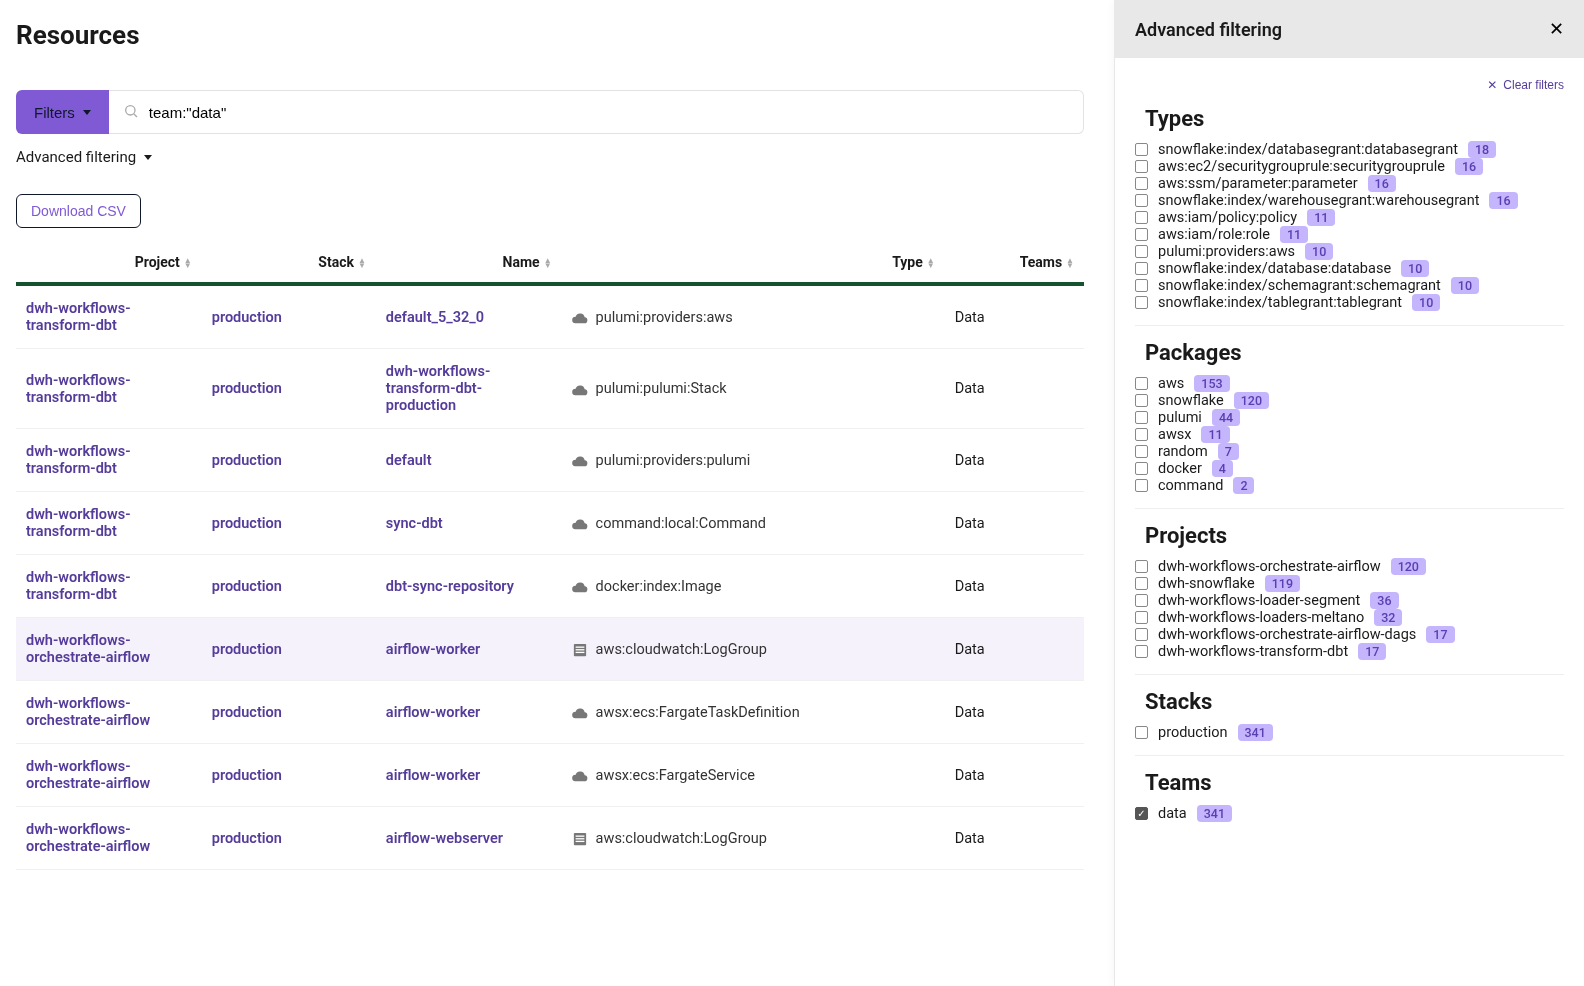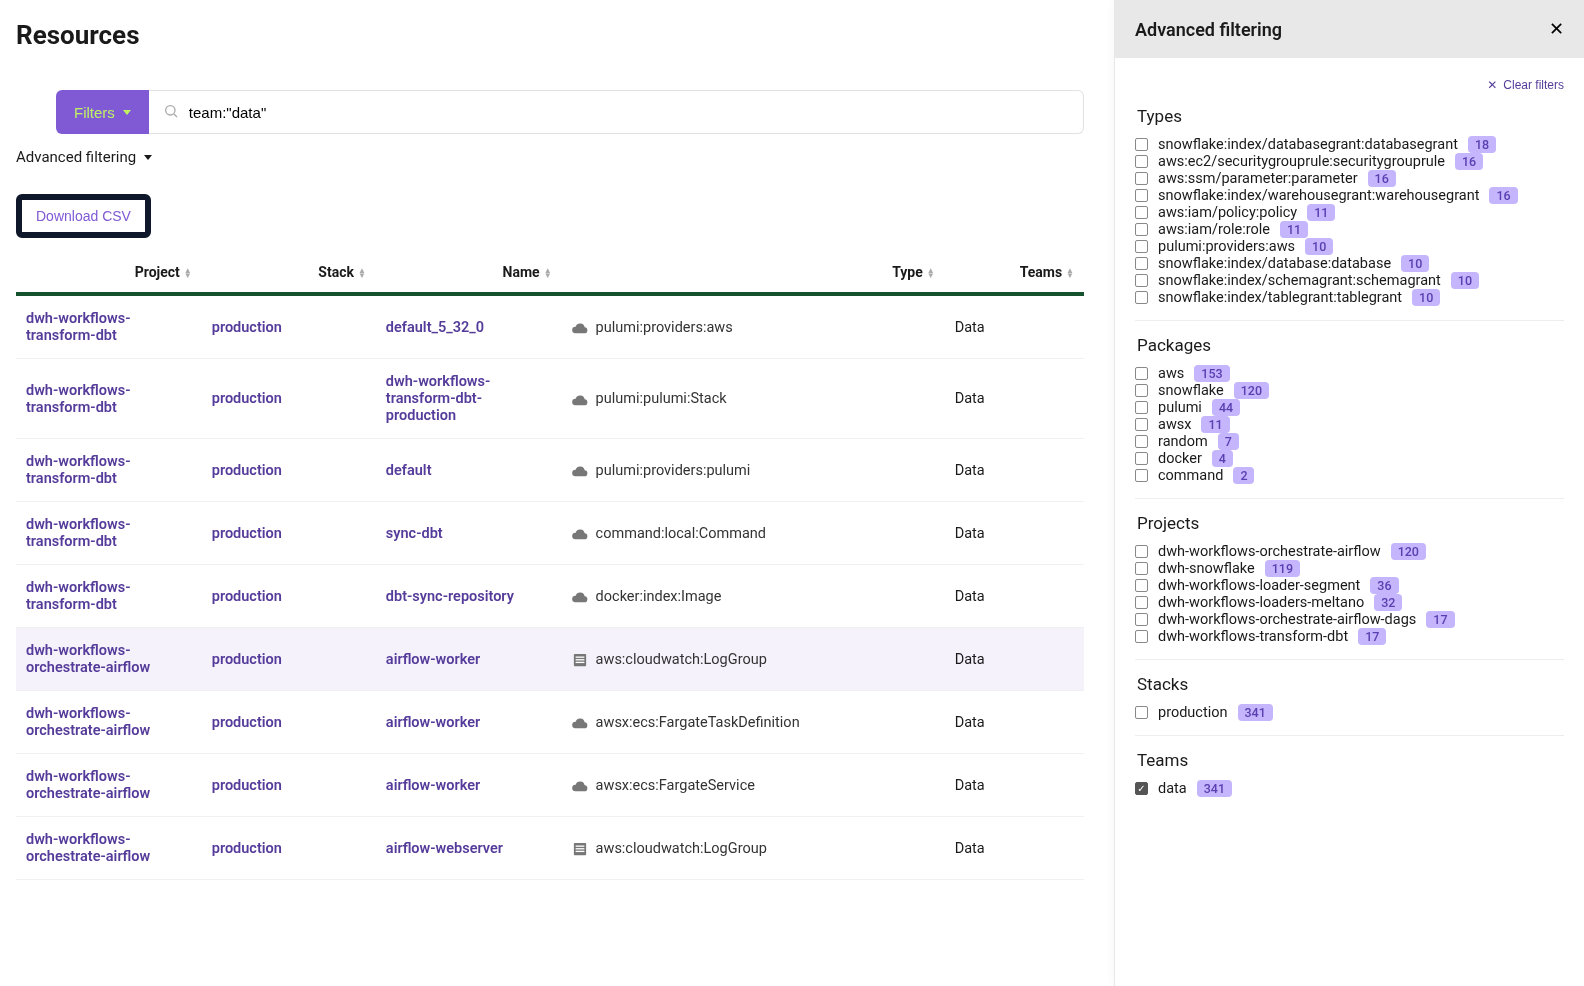--- a/index.html
+++ b/index.html
@@ -1,24 +1,24 @@
 <!DOCTYPE html>
 <html><head>
 <meta charset="utf-8">
 <style>
 * { box-sizing: border-box; margin: 0; padding: 0; }
 body { font-family: -apple-system, BlinkMacSystemFont, "Segoe UI", Roboto, sans-serif; font-size: 14px; color: #1a1a1a; background: #fff; width: 1584px; height: 986px; overflow: hidden; position: relative; }
 .main { padding: 20px 16px; width: 1100px; }
 h1 { font-size: 26px; font-weight: 700; margin-bottom: 40px; }
 .search-row { display: flex; gap: 0; margin-bottom: 14px; }
-.filters-btn { background: #805ad5; color: #bef264; border: none; border-radius: 6px 0 0 6px; padding: 0 18px; height: 44px; font-size: 15px; font-weight: 500; display: flex; align-items: center; gap: 8px; cursor: pointer; margin-left: 40px; }
+.filters-btn { background: #805ad5; color: #0f172a; border: none; border-radius: 6px 0 0 6px; padding: 0 18px; height: 44px; font-size: 15px; font-weight: 500; display: flex; align-items: center; gap: 8px; cursor: pointer; }
 .search-wrap { flex: 1; display: flex; align-items: center; border: 1px solid #e2e2e2; border-left: none; border-radius: 0 6px 6px 0; height: 44px; padding: 0 14px; gap: 10px; }
 .search-wrap input { border: none; outline: none; font-size: 15px; flex: 1; }
 .adv-toggle { display: flex; align-items: center; gap: 8px; font-size: 15px; cursor: pointer; margin-bottom: 28px; }
-.dl-btn { border: 6px solid #0f172a; color: #805ad5; background: #fff; border-radius: 6px; padding: 8px 14px; font-size: 14px; cursor: pointer; margin-bottom: 14px; }
+.dl-btn { border: 1px solid #0f172a; color: #805ad5; background: #fff; border-radius: 6px; padding: 8px 14px; font-size: 14px; cursor: pointer; margin-bottom: 14px; }
 table { width: 100%; border-collapse: collapse; }
 th { text-align: right; font-weight: 700; font-size: 14px; padding: 12px 10px; border-bottom: 4px solid #14532d; }
 th .sort { display: inline-flex; flex-direction: column; margin-left: 4px; vertical-align: middle; line-height: 5px; font-size: 8px; color: #aaa; }
 td { padding: 14px 10px; border-bottom: 1px solid #f0f0f0; vertical-align: middle; font-size: 14.5px; }
 .link { color: #553c9a; font-weight: 600; cursor: pointer; }
 .type-cell { display: flex; align-items: center; gap: 8px; color: #333; }
 .cloud-icon, .list-icon { width: 16px; height: 12px; display: inline-block; }
 .cloud-icon svg, .list-icon svg { width: 16px; height: 14px; }
 tr.hl td { background: #f5f2fc; }
 col.project { width: 160px; }
@@ -27,21 +27,21 @@
 col.type { width: 330px; }
 col.teams { width: 120px; }
 
 .panel { position: absolute; top: 0; right: 0; width: 470px; height: 986px; background: #fff; border-left: 1px solid #e8e8e8; display: flex; flex-direction: column; box-shadow: -2px 0 8px rgba(0,0,0,0.03); }
 .panel-head { background: #e8e8e8; padding: 18px 20px; display: flex; justify-content: space-between; align-items: center; }
 .panel-head h2 { font-size: 18px; font-weight: 600; }
 .close-x { cursor: pointer; font-size: 18px; background: none; border: none; }
 .panel-body { flex: 1; overflow-y: auto; padding: 18px 20px; }
 .clear-row { text-align: right; margin-bottom: 6px; }
 .clear-btn { color: #553c9a; font-size: 12px; background: none; border: none; cursor: pointer; display: inline-flex; align-items: center; gap: 6px; }
-.section-title { font-size: 17px; font-weight: 400; margin: 14px 2px 10px; }
+.section-title { font-size: 22px; font-weight: 700; margin: 14px 10px 10px; }
 .filter-list { display: flex; flex-direction: column; gap: 0; border-bottom: 1px solid #eee; padding-bottom: 14px; }
 .filter-list.last { border-bottom: none; }
 .filter-item { display: flex; align-items: center; gap: 10px; font-size: 14.5px; cursor: pointer; }
 .cb { width: 13px; height: 13px; border: 1.5px solid #888; border-radius: 2px; flex-shrink: 0; display: inline-flex; align-items: center; justify-content: center; }
 .cb.checked { background: #555; border-color: #555; }
 .cb.checked::after { content: "✓"; color: #fff; font-size: 10px; line-height: 1; }
 .badge { background: #c4b5fd; color: #5a3fb0; border-radius: 4px; padding: 1px 7px; font-size: 12.5px; font-weight: 500; }
 .chev-down { display:inline-block; width:0; height:0; border-left:4px solid transparent; border-right:4px solid transparent; border-top:5px solid currentColor; }
 .search-icon svg { width:16px; height:16px; color:#aaa; }
 </style>

